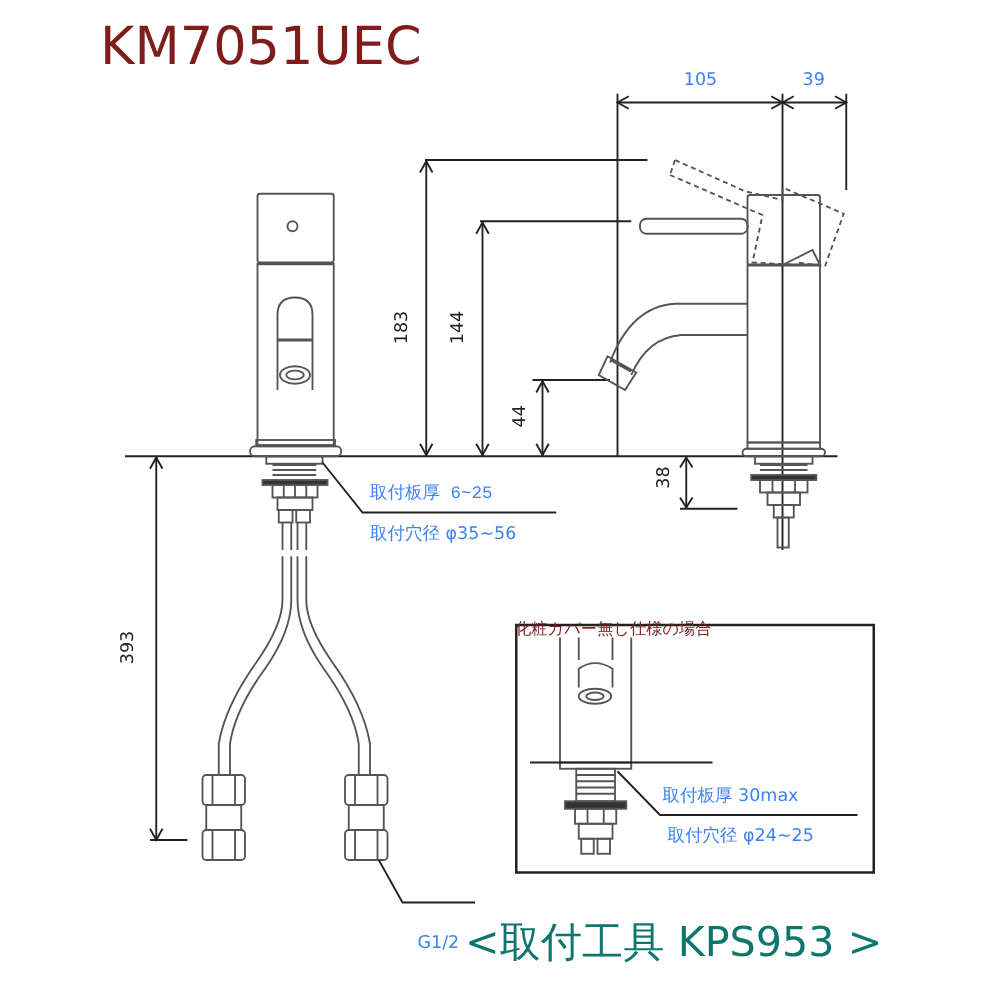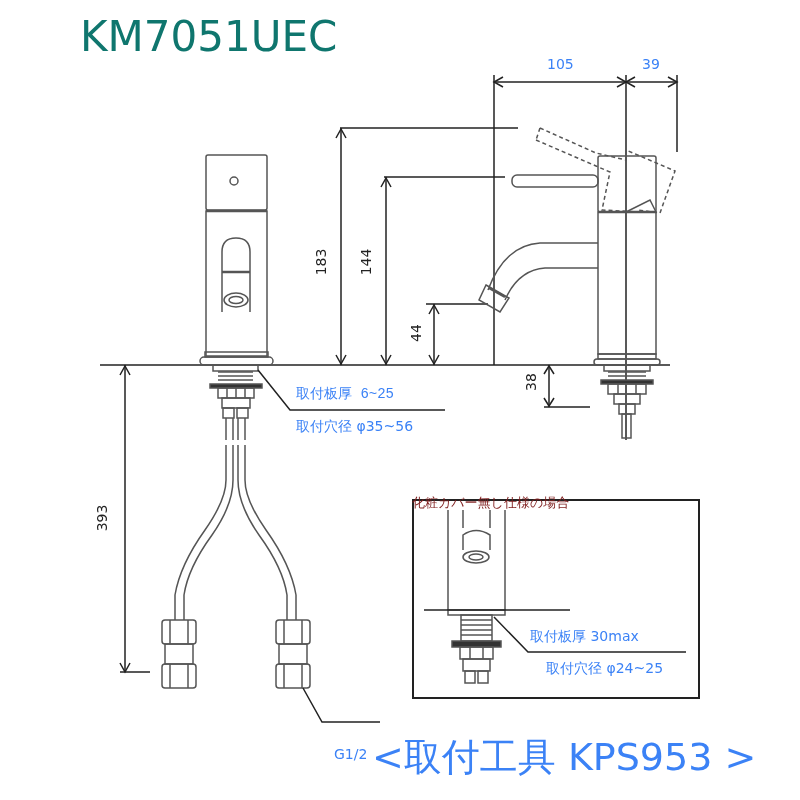--- a/index.html
+++ b/index.html
@@ -1,22 +1,22 @@
 <!DOCTYPE html>
 <html><head>
 <meta charset="utf-8">
 <style>
   html, body { margin: 0; padding: 0; background: #ffffff; }
   body { width: 800px; height: 800px; position: relative; overflow: hidden; font-family: "DejaVu Sans", "Liberation Sans", sans-serif; color: #222; }
   svg { position: absolute; left: 0; top: 0; }
-  .title { position: absolute; left: 80px; top: 12px; font-size: 42px; font-weight: normal; letter-spacing: 0px; color: #0f766e; }
+  .title { position: absolute; left: 80px; top: 12px; font-size: 42px; font-weight: normal; letter-spacing: 0px; color: #7f1d1d; }
   .lbl { position: absolute; font-size: 14px; color: #3b82f6; white-space: nowrap; }
   .vlbl { position: absolute; font-size: 14px; color: #222; transform: rotate(-90deg); transform-origin: center center; white-space: nowrap; }
   .inset-title { position: absolute; left: 412px; top: 494px; font-size: 13px; color: #7f1d1d; white-space: nowrap; }
-  .footer { position: absolute; left: 372px; top: 732px; font-size: 38px; color: #3b82f6; white-space: nowrap; }
+  .footer { position: absolute; left: 372px; top: 732px; font-size: 33px; color: #0f766e; white-space: nowrap; }
 </style>
 </head>
 <body>
 
 <div class="title">KM7051UEC</div>
 
 <svg width="800" height="800" viewBox="0 0 800 800">
   <g stroke="#222" fill="none" stroke-width="1.5">
 
     <line x1="100" y1="365" x2="670" y2="365"></line>
@@ -183,15 +183,15 @@
 <div class="vlbl" style="left:407px; top:325px;">44</div>
 <div class="vlbl" style="left:522px; top:374px;">38</div>
 <div class="vlbl" style="left:89px; top:510px;">393</div>
 
 <div class="lbl" style="left:296px; top:385px;font-family:Liberation Mono, monospace;">取付板厚 6~25</div>
 <div class="lbl" style="left:296px; top:418px;">取付穴径 φ35~56</div>
 <div class="lbl" style="left:334px; top:703px;margin-top:43px;">G1/2</div>
 
 <div class="inset-title">化粧カバー無し仕様の場合</div>
 <div class="lbl" style="left:530px; top:628px;">取付板厚 30max</div>
-<div class="lbl" style="left:546px; top:660px;">取付穴径 φ24~25</div>
+<div class="lbl" style="left:534px; top:660px;">取付穴径 φ24~25</div>
 
 <div class="footer">&lt;取付工具 KPS953 &gt;</div>
 
 </body></html>

